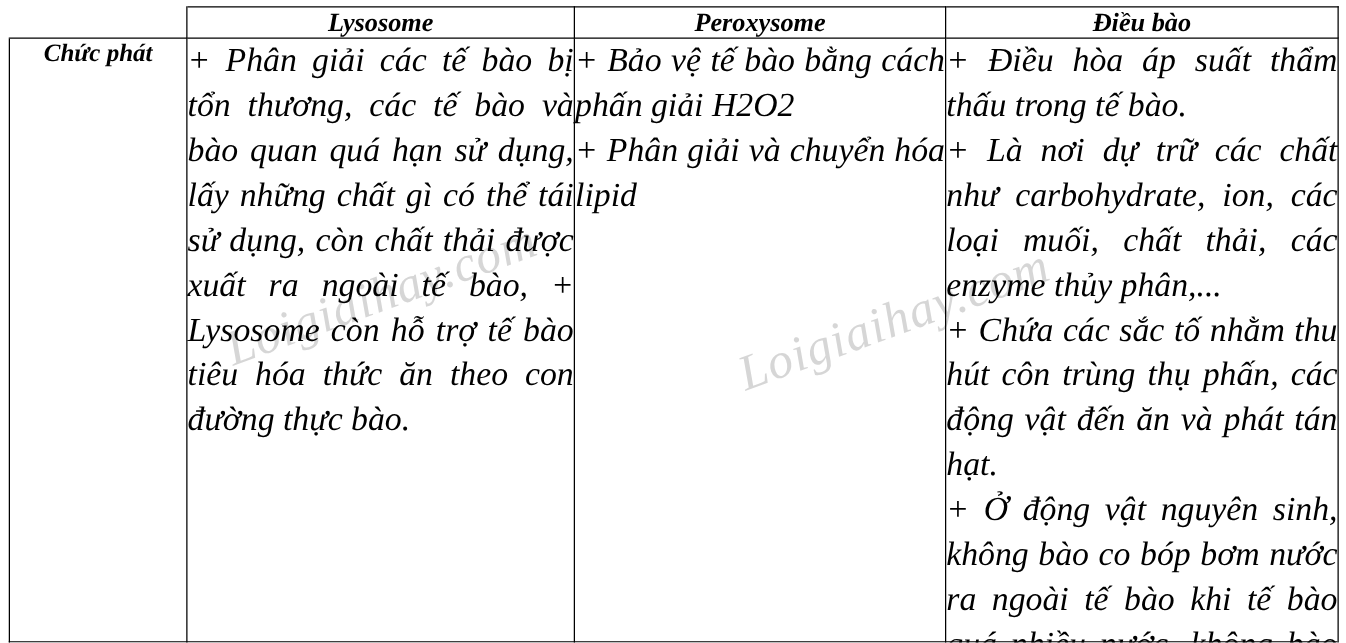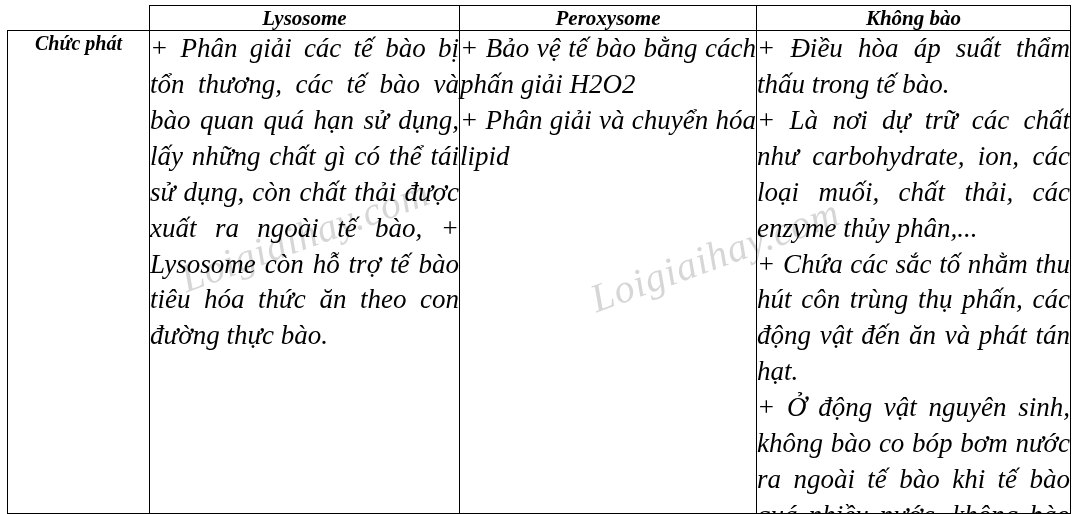--- a/index.html
+++ b/index.html
@@ -108,21 +108,21 @@
       <col class="col-label">
       <col class="col-lyso">
       <col class="col-perox">
       <col class="col-vacu">
     </colgroup>
     <thead>
       <tr>
         <td class="blank-head"></td>
         <td>Lysosome</td>
         <td>Peroxysome</td>
-        <td>Không bào</td>
+        <td>Điều bào</td>
       </tr>
     </thead>
     <tbody>
       <tr>
         <td class="row-label body-tall">Chức phát</td>
         <td class="cell-body body-tall" style="white-space: pre-line;">+ Phân giải các tế bào bị tổn thương, các tế bào và bào quan quá hạn sử dụng, lấy những chất gì có thể tái sử dụng, còn chất thải được xuất ra ngoài tế bào, + Lysosome còn hỗ trợ tế bào tiêu hóa thức ăn theo con đường thực bào.</td>
         <td class="cell-body body-tall" style="white-space: pre-line;">+ Bảo vệ tế bào bằng cách phấn giải H2O2
 + Phân giải và chuyển hóa lipid</td>
         <td class="cell-body body-tall" style="white-space: pre-line;">+ Điều hòa áp suất thẩm thấu trong tế bào.
 + Là nơi dự trữ các chất như carbohydrate, ion, các loại muối, chất thải, các enzyme thủy phân,...

